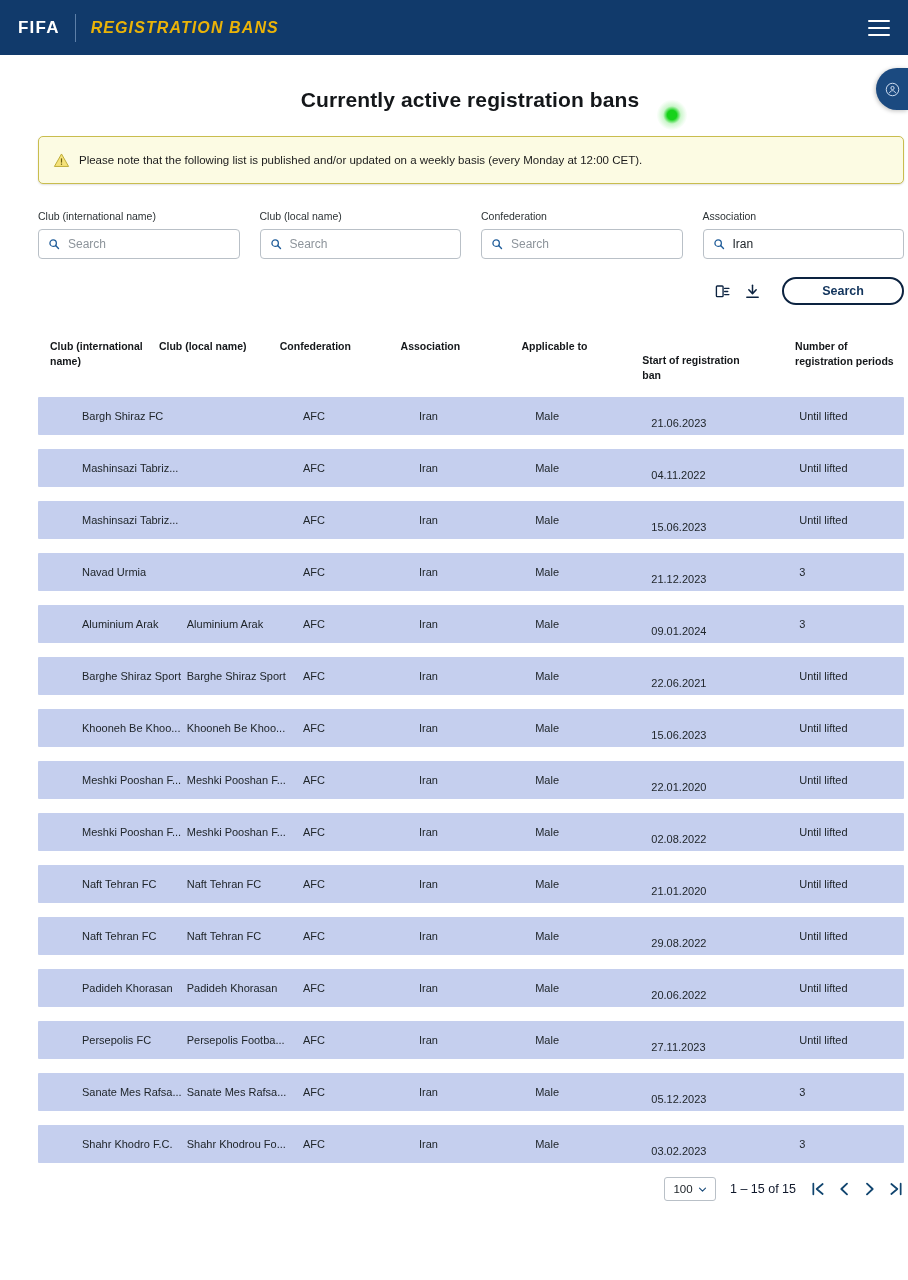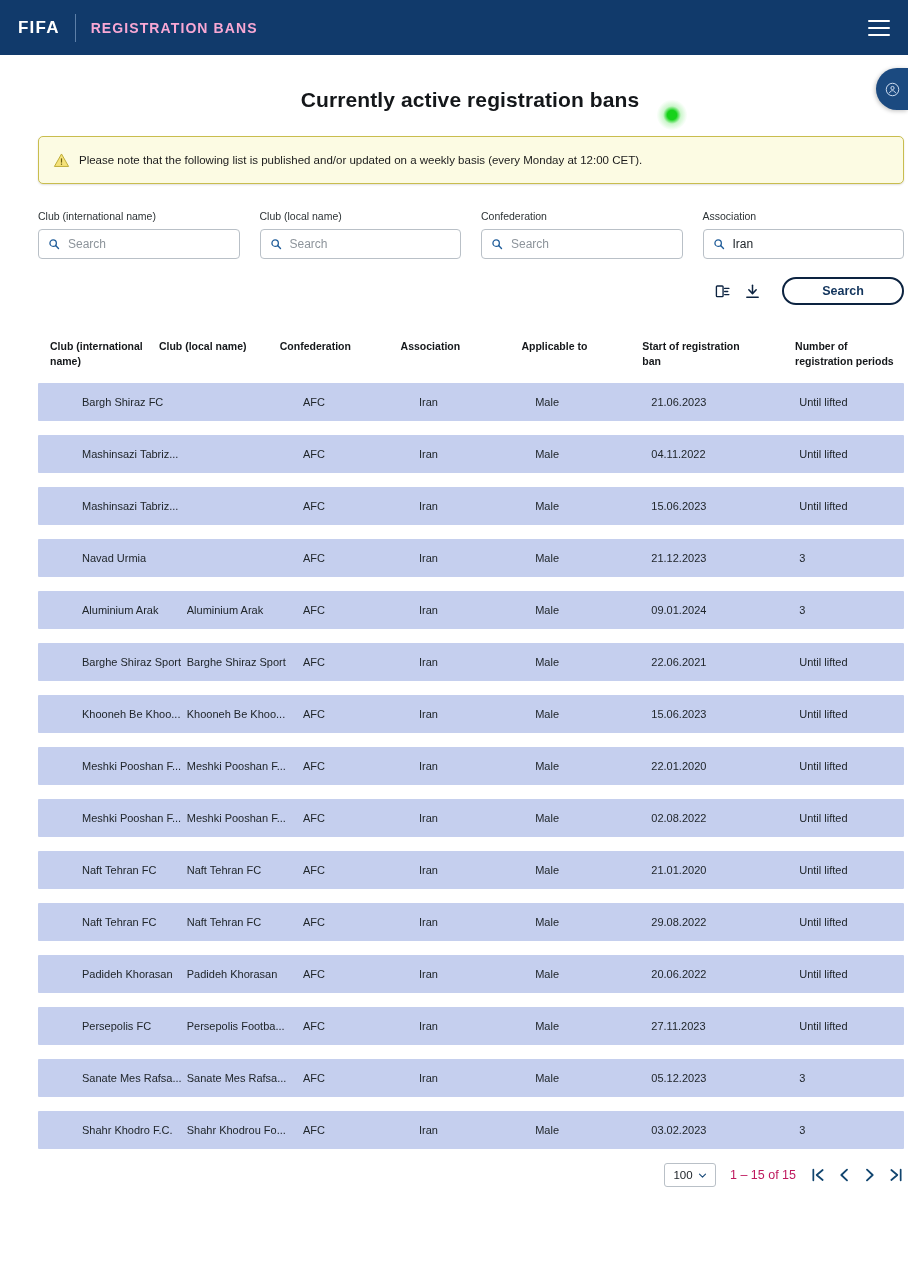--- a/index.html
+++ b/index.html
@@ -26,24 +26,25 @@
     font-weight: bold;
     letter-spacing: 1.2px;
     font-family: "Liberation Sans", sans-serif;
   }
   .brand-sep {
     width: 1px; height: 28px;
     background: #5d7fa8;
     margin: 0 15px;
   }
   .brand-title {
-    color: #f9a8d4;
-    font-size: 14px;
+    color: #eab308;
+    font-size: 16px;
     font-weight: bold;
     letter-spacing: 1.1px;
+    font-style: italic;
   }
   .hamburger {
     margin-left: auto;
     width: 22px; height: 16px;
     display: flex; flex-direction: column; justify-content: space-between;
     cursor: pointer;
   }
   .hamburger i { display:block; height: 2px; background: #ffffff; border-radius: 1px; }
 
   
@@ -165,21 +166,21 @@
     font-size: 11px;
     color: #20262b;
     padding-right: 8px;
     overflow: hidden; white-space: nowrap;
   }
   .c0 { width: 122px; padding-left: 12px; }
   .c1 { width: 122px; }
   .c2 { width: 122px; }
   .c3 { width: 122px; }
   .c4 { width: 122px; }
-  .c5 { width: 126px; }
+  .c5 { width: 126px; margin-top: 14px; }
   .c6 { width: 110px; margin-left: 28px; }
 
   
   .pager {
     margin: 12px 20px 0 0;
     display: flex; align-items: center; justify-content: flex-end;
     gap: 14px;
     padding-left: 48px;
   }
   .page-size {
@@ -187,21 +188,21 @@
     border: 1px solid #b9c0c7;
     border-radius: 3px;
     background: #ffffff;
     display: flex; align-items: center; justify-content: center;
     gap: 5px;
     font-size: 11.5px;
     color: #20262b;
     cursor: pointer;
   }
   .chev-d { width: 9px; height: 9px; }
-  .range { font-size: 12.5px; color: #be185d; }
+  .range { font-size: 12.5px; color: #0f172a; }
   .nav-btns { display: flex; align-items: center; gap: 10px; }
   .nav-btn { width: 16px; height: 16px; cursor: pointer; }
 </style>
 </head>
 <body>
 
 <div class="topbar">
   <div class="brand">
     <span class="brand-fifa">FIFA</span>
     <span class="brand-sep"></span>

